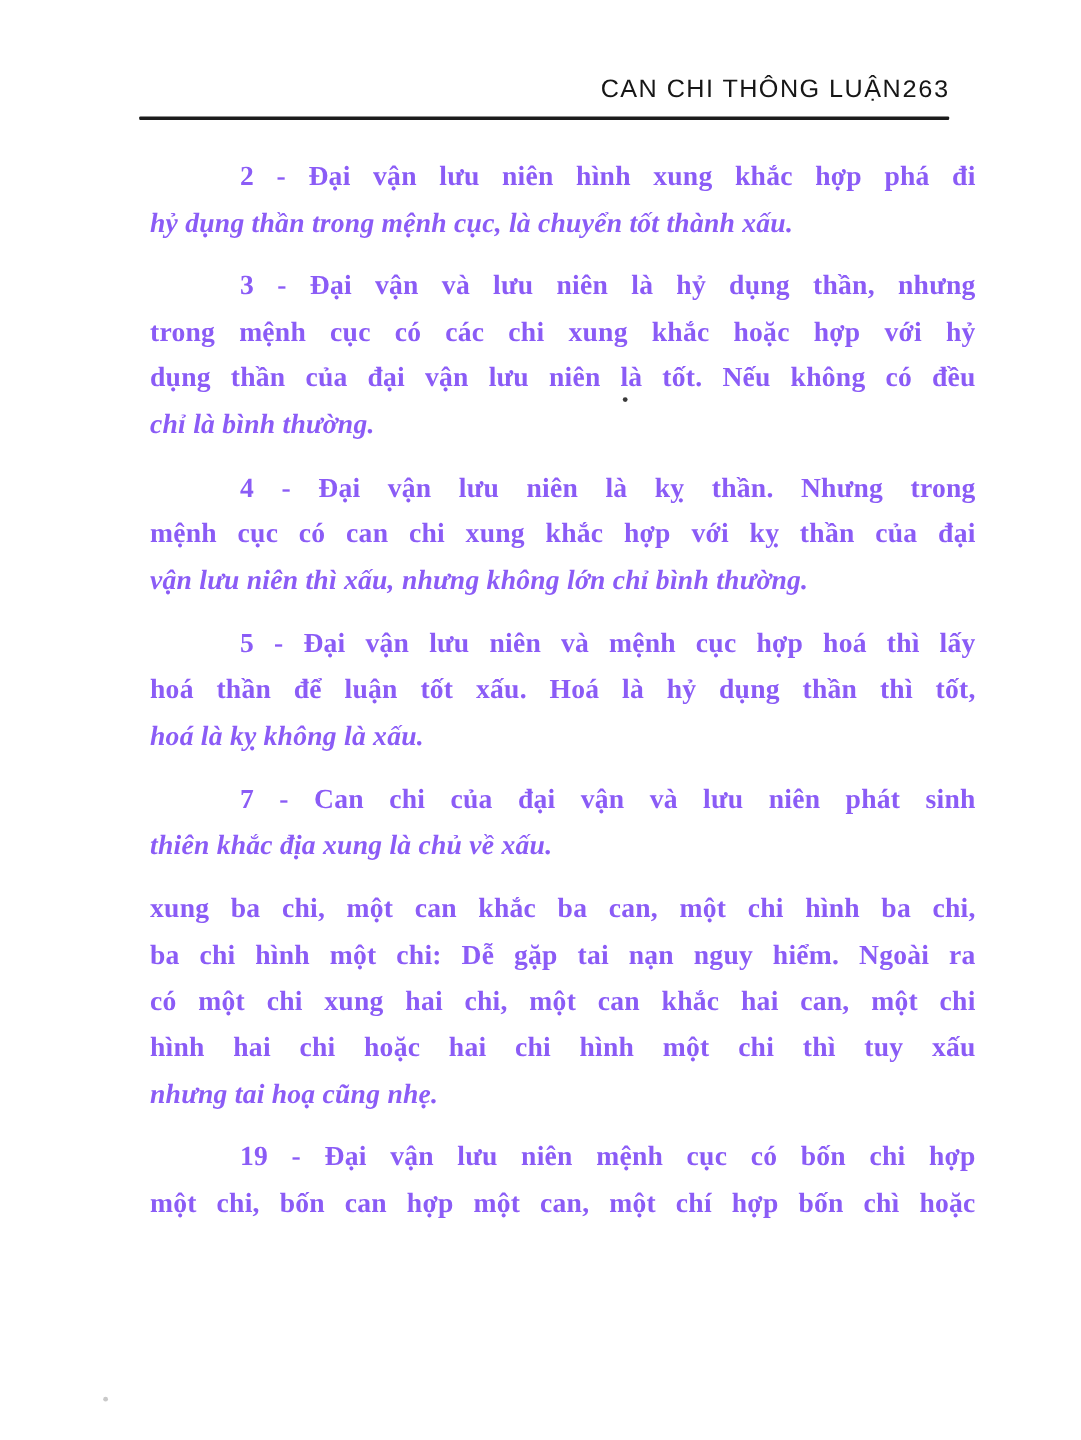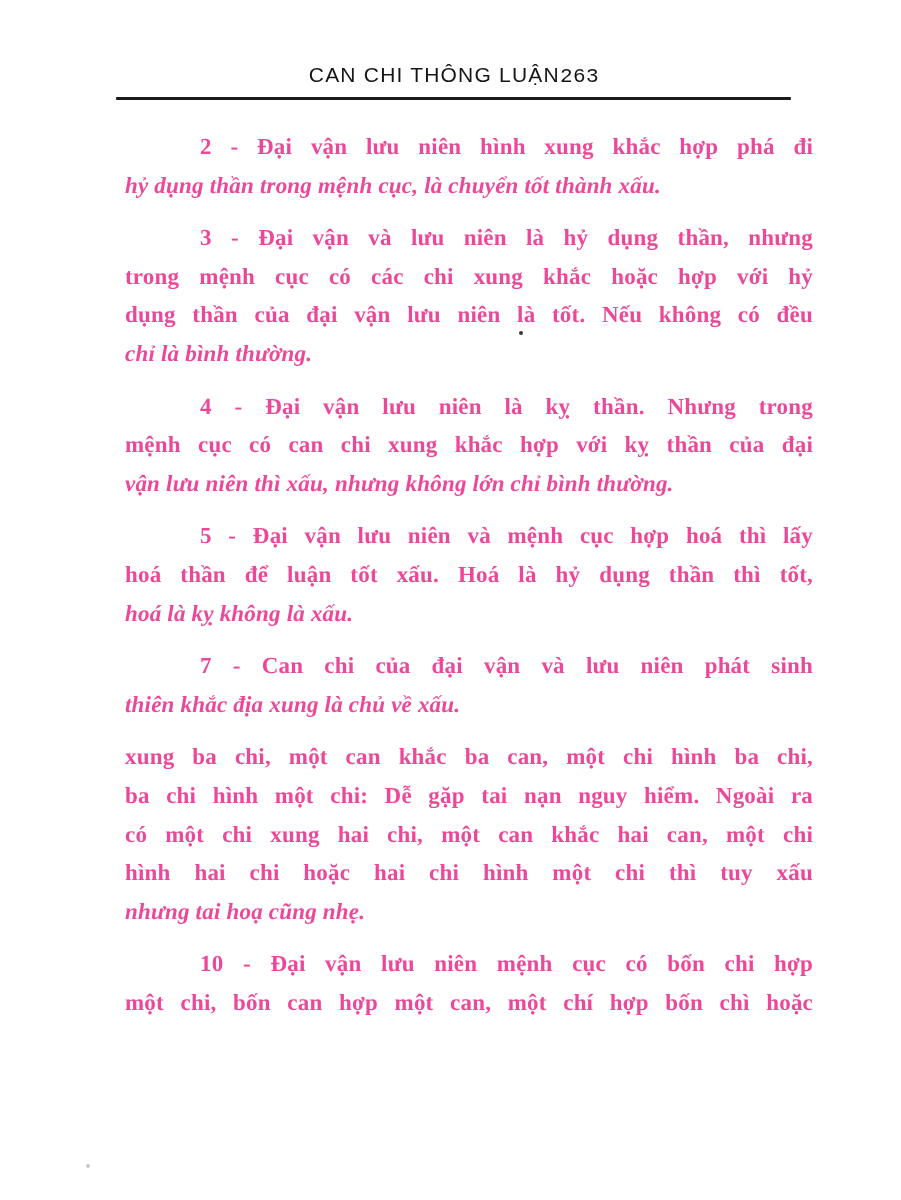--- a/index.html
+++ b/index.html
@@ -6,34 +6,34 @@
   .page{
     position:relative;
     width:901px;height:1200px;
     background:#ffffff;
     overflow:hidden;
     font-family:"Liberation Serif", serif;
   }
   
   .running-header{
     position:absolute;left:117px;top:63px;width:674px;
-    display:flex;justify-content:center;align-items:baseline;
+    display:flex;justify-content:flex-end;align-items:baseline;
     font-family:"Liberation Sans", sans-serif;
     font-size:21px;line-height:24px;color:#161616;
   }
   .running-header .title{letter-spacing:1.2px;}
   .running-header .pageno{letter-spacing:0.5px;font-family:Liberation Mono, monospace;}
   .header-rule{
     position:absolute;left:116px;top:97px;width:675px;height:3px;
     background:#1b1b1b;border-radius:1px;
   }
   
   .body-text{
     position:absolute;left:125px;top:128px;width:688px;
-    font-size:23px;font-weight:bold;color:#ec4899;
+    font-size:23px;font-weight:bold;color:#8b5cf6;
     line-height:38.6px;letter-spacing:0.2px;
     text-rendering:geometricPrecision;
   }
   .paragraph{margin:0;}
   .paragraph + .paragraph{margin-top:14px;}
   .line{
     text-align:justify;
     text-align-last:justify;
     white-space:nowrap;      
   }
@@ -93,21 +93,21 @@
 
     <div class="paragraph">
       <div class="line">xung ba chi, một can khắc ba can, một chi hình ba chi,</div>
       <div class="line">ba chi hình một chi: Dễ gặp tai nạn nguy hiểm. Ngoài ra</div>
       <div class="line">có một chi xung hai chi, một can khắc hai can, một chi</div>
       <div class="line">hình hai chi hoặc hai chi hình một chi thì tuy xấu</div>
       <div class="line para-end">nhưng tai hoạ cũng nhẹ.</div>
     </div>
 
     <div class="paragraph">
-      <div class="line indent">10 - Đại vận lưu niên mệnh cục có bốn chi hợp</div>
+      <div class="line indent">19 - Đại vận lưu niên mệnh cục có bốn chi hợp</div>
       <div class="line">một chi, bốn can hợp một can, một chí hợp bốn chì hoặc</div>
     </div>
 
   </div>
 
   <div class="artifact-dot dot-a"></div>
   <div class="artifact-dot dot-b"></div>
 
 </div>
 

